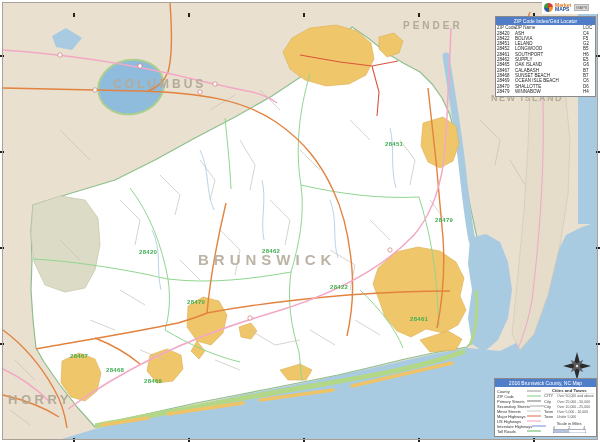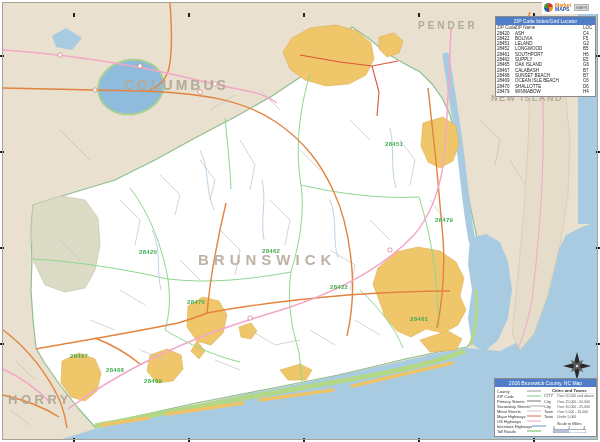--- a/index.html
+++ b/index.html
@@ -227,22 +227,22 @@
   <div class="ziplabel" style="left: 139px; top: 249px;">28420</div>
       <div class="ziplabel" style="left: 330px; top: 284px;">28422</div>
       <div class="ziplabel" style="left: 385px; top: 141px;">28451</div>
       <div class="ziplabel" style="left: 262px; top: 248px;">28462</div>
       <div class="ziplabel" style="left: 187px; top: 299px;">28470</div>
       <div class="ziplabel" style="left: 410px; top: 316px;">28461</div>
       <div class="ziplabel" style="left: 435px; top: 217px;">28479</div>
       <div class="ziplabel" style="left: 70px; top: 353px;">28467</div>
       <div class="ziplabel" style="left: 106px; top: 367px;">28468</div>
       <div class="ziplabel" style="left: 144px; top: 378px;">28469</div>
-      <div class="nblabel" style="left: 418px; top: 20px; font-size: 10px; letter-spacing: 3px;">PENDER</div>
-      <div class="nblabel" style="left: 124px; top: 77px; font-size: 14px; letter-spacing: 3px;">COLUMBUS</div>
+      <div class="nblabel" style="left: 403px; top: 20px; font-size: 10px; letter-spacing: 3px;">PENDER</div>
+      <div class="nblabel" style="left: 113px; top: 77px; font-size: 12px; letter-spacing: 3px;">COLUMBUS</div>
       <div class="nblabel" style="left: 491px; top: 93px; font-size: 9px; letter-spacing: 1.5px;">NEW ISLAND</div>
       <div class="nblabel" style="left: 8px; top: 392px; font-size: 13px; letter-spacing: 3.5px;">HORRY</div>
     </div>
 
 
   <div class="logo">
     <span class="pinwheel"></span>
     <span class="logotxt">
       <span class="p1">Market</span>
       <span class="p2">MAPS</span>

